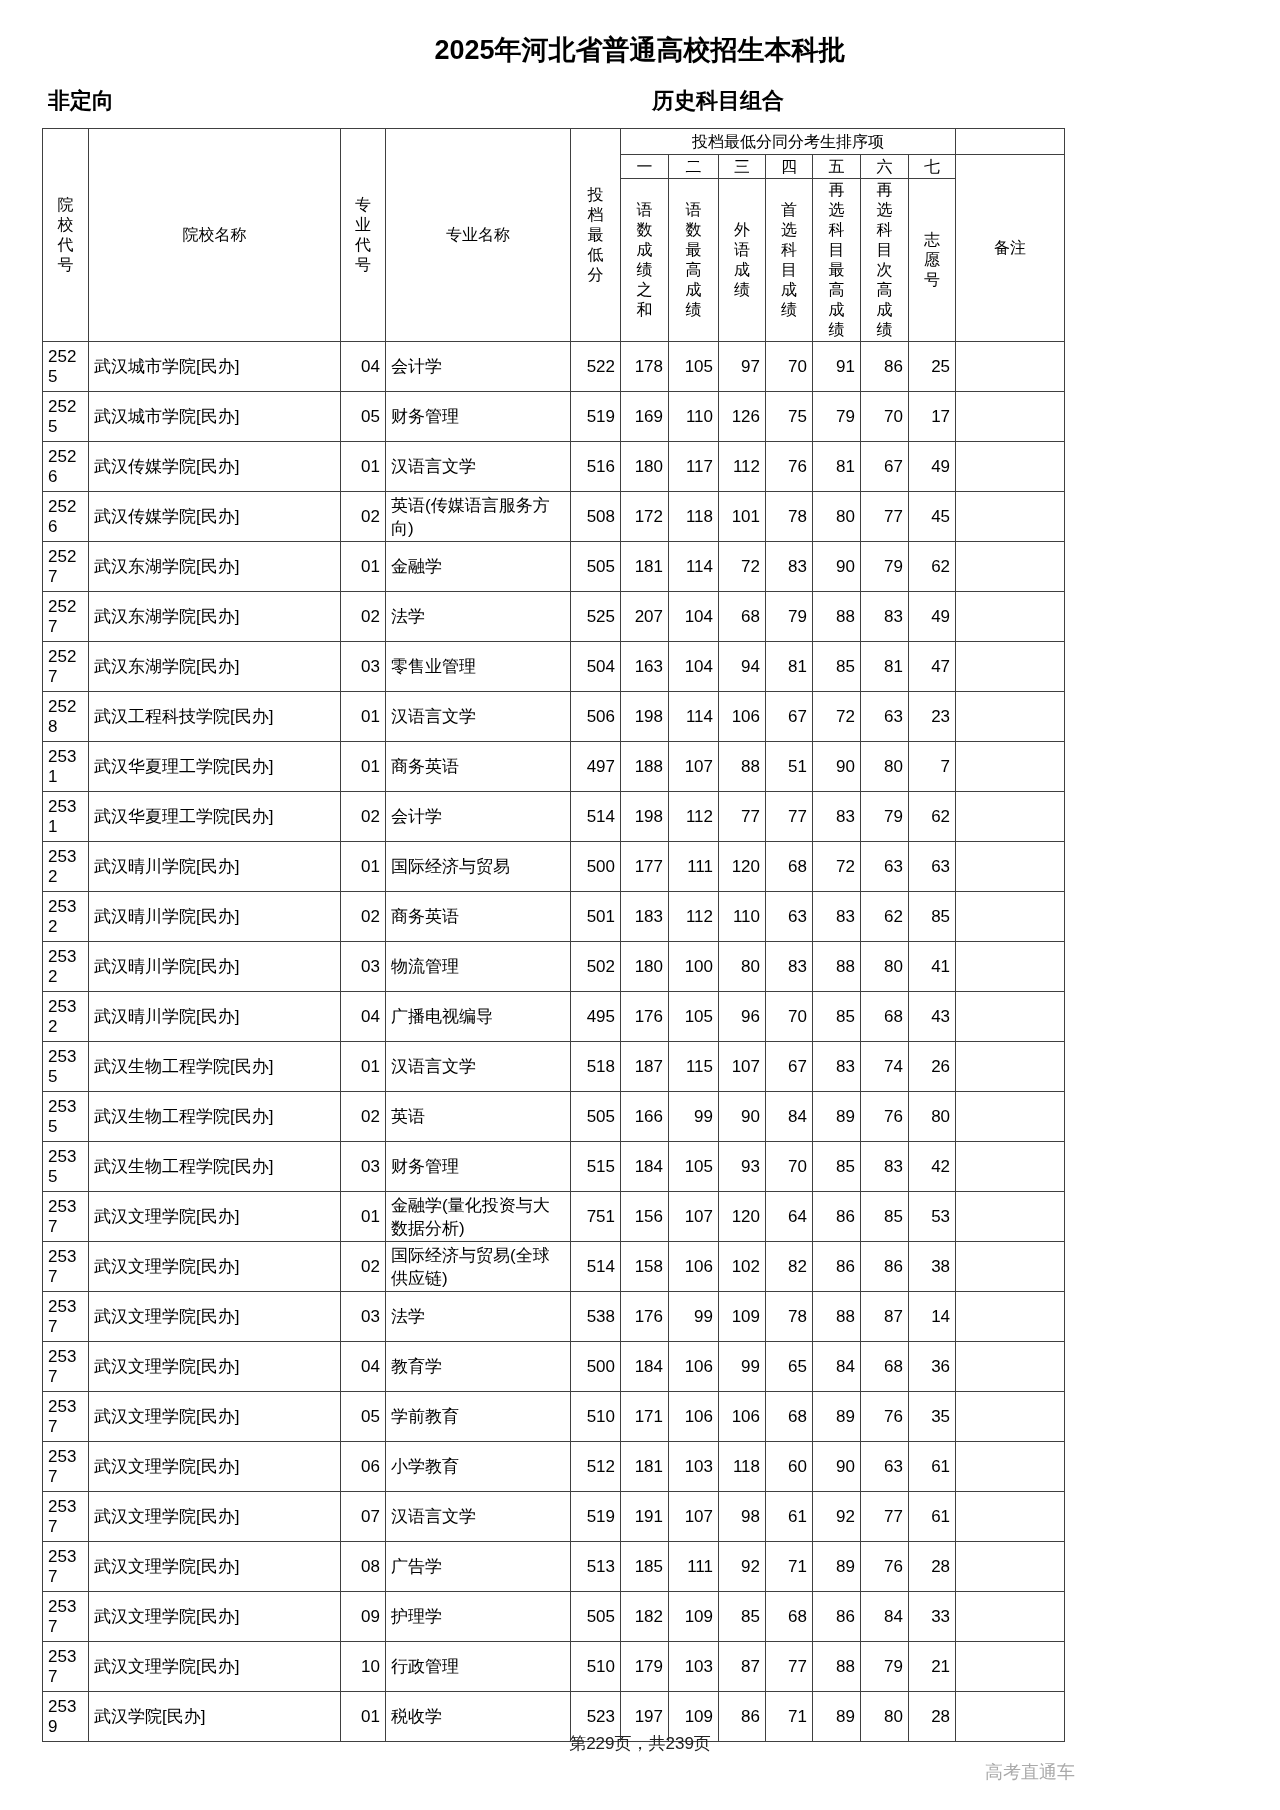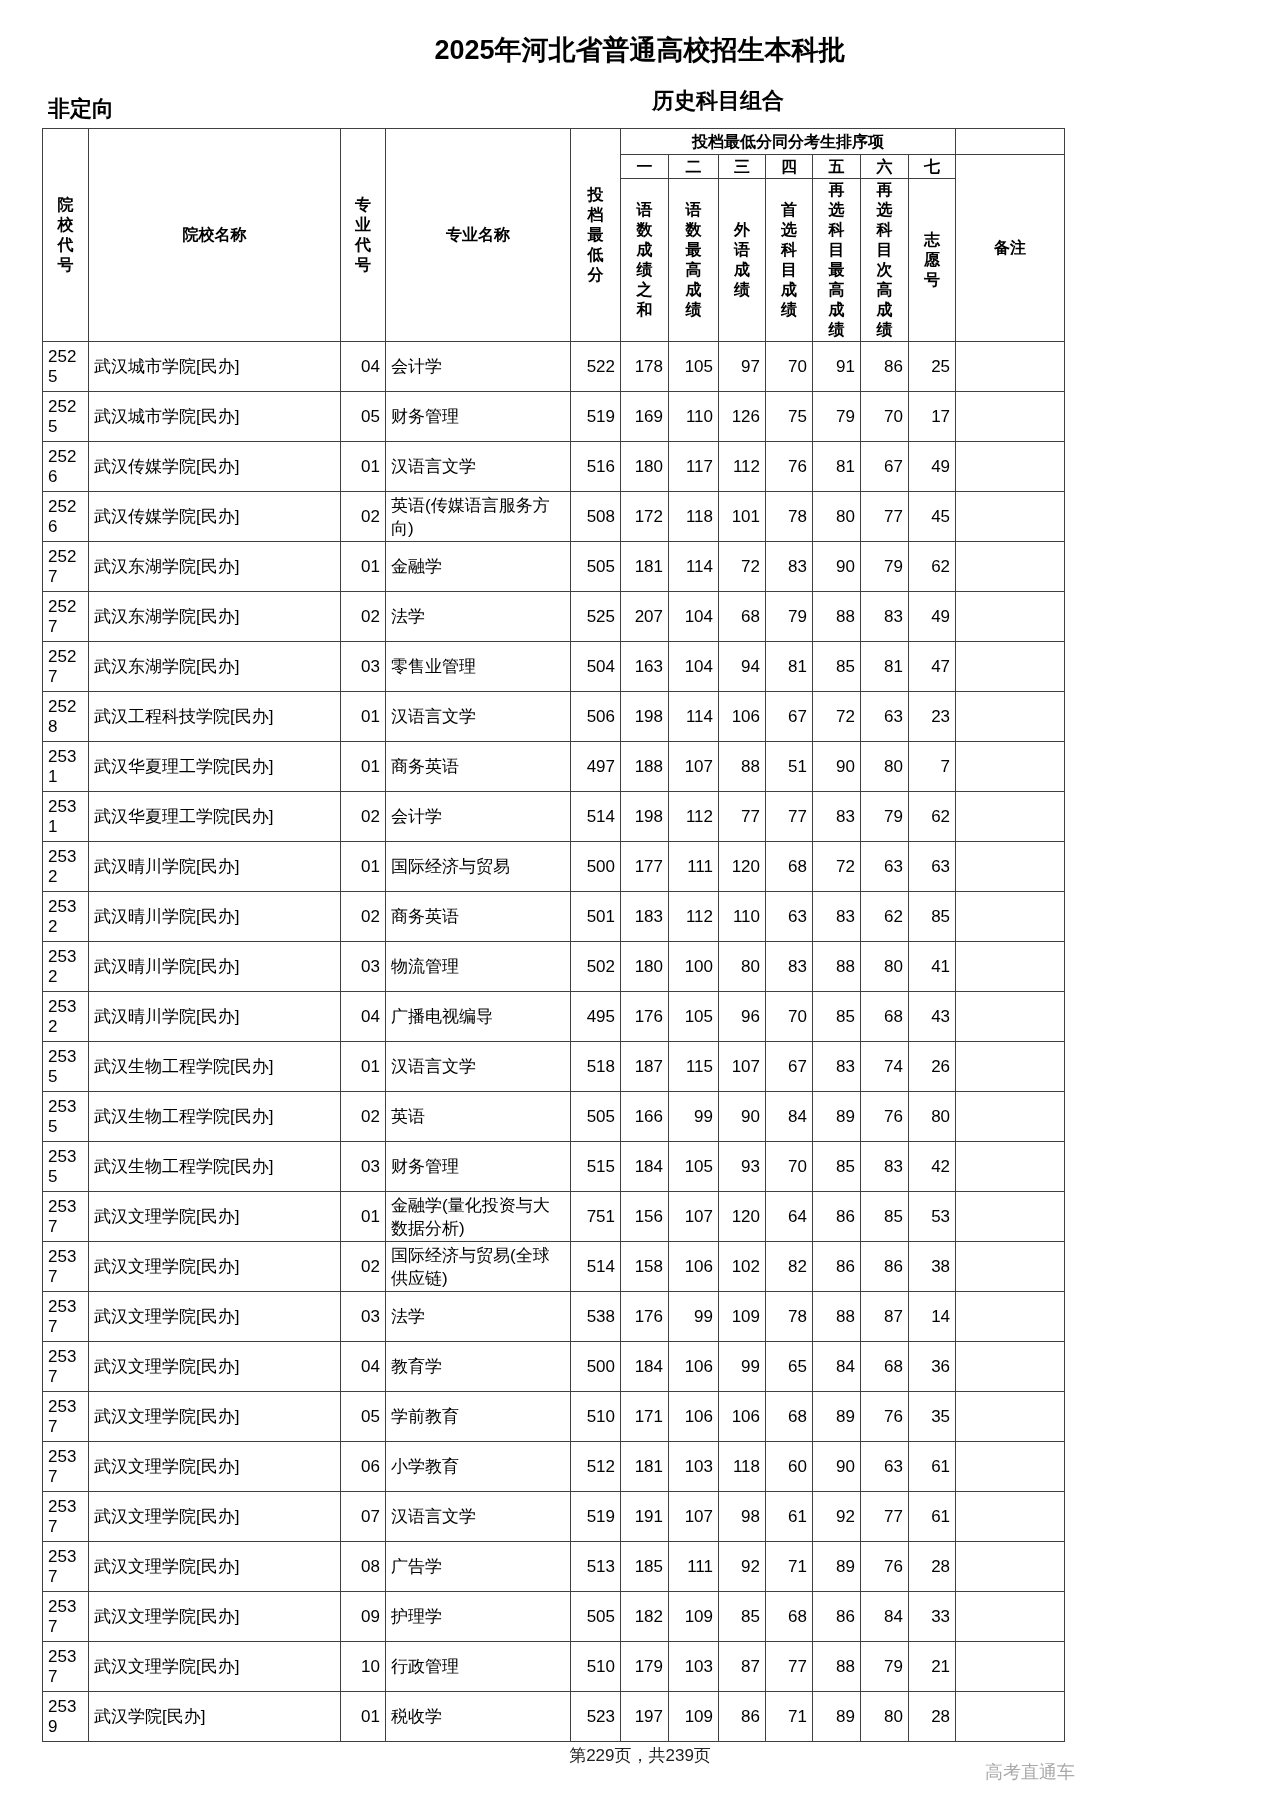--- a/index.html
+++ b/index.html
@@ -16,41 +16,41 @@
     font-size:27px;
     font-weight:bold;
     line-height:40px;
   }
   .section-labels {
     position:relative;
     height:34px;
     margin-top:16px;
   }
   .label-left {
-    position:absolute; left:48px; top:8px;
+    position:absolute; left:48px; top:0;
     font-size:22px; font-weight:bold;text-align:center;
   }
   .label-right {
     position:absolute; left:652px; top:0;
     font-size:22px; font-weight:bold;
   }
   table.stats {
     margin-left:42px;
     margin-top:8px;
     border-collapse:collapse;
     table-layout:fixed;
     width:1022px;
   }
   table.stats th, table.stats td {
     border:1px solid #404040;
     overflow:hidden;
     word-break:break-all;
   }
   table.stats th {
-    font-weight:bold;
+    font-weight:normal;
     text-align:center;
     vertical-align:middle;
     padding:1px 10px;
     font-size:16px;
     line-height:1.25;
   }
   th.th-group { font-size:15px; height:26px; font-weight:bold; }
   th.th-num   { font-size:15px; height:24px; }
   th.th-sub   { font-size:14px; line-height:1.2; height:72px; }
   table.stats td {
@@ -62,21 +62,20 @@
   td.al-left   { text-align:left;  padding-left:3px; }
   td.al-center { text-align:right; }
   td.al-right  { text-align:right; padding-right:6px; }
   .page-footer {
     position:absolute;
     top:1732px; left:0;
     width:100%;
     text-align:center;
     font-size:17px;
     color:#222;
-    margin-top:12px;
   }
   .watermark {
     position:absolute;
     left:985px; top:1760px;
     font-size:18px;
     color:#aaaaaa;
   }
 </style>
 </head>
 <body>

